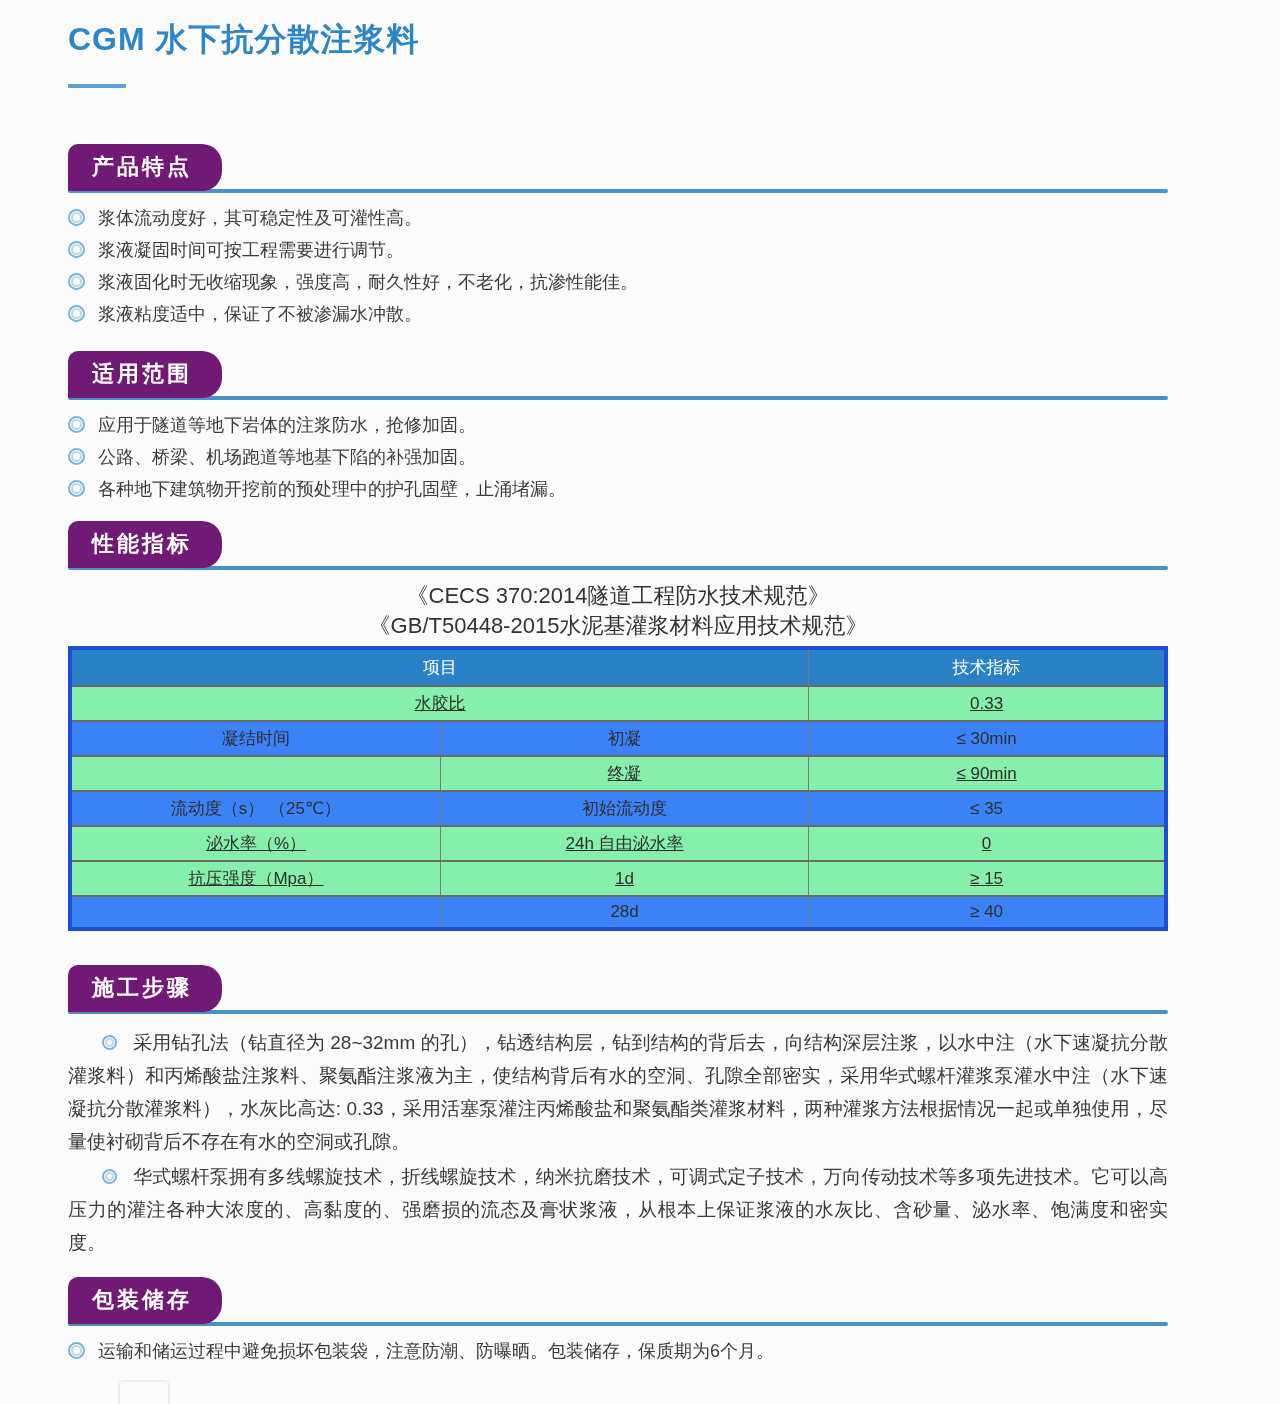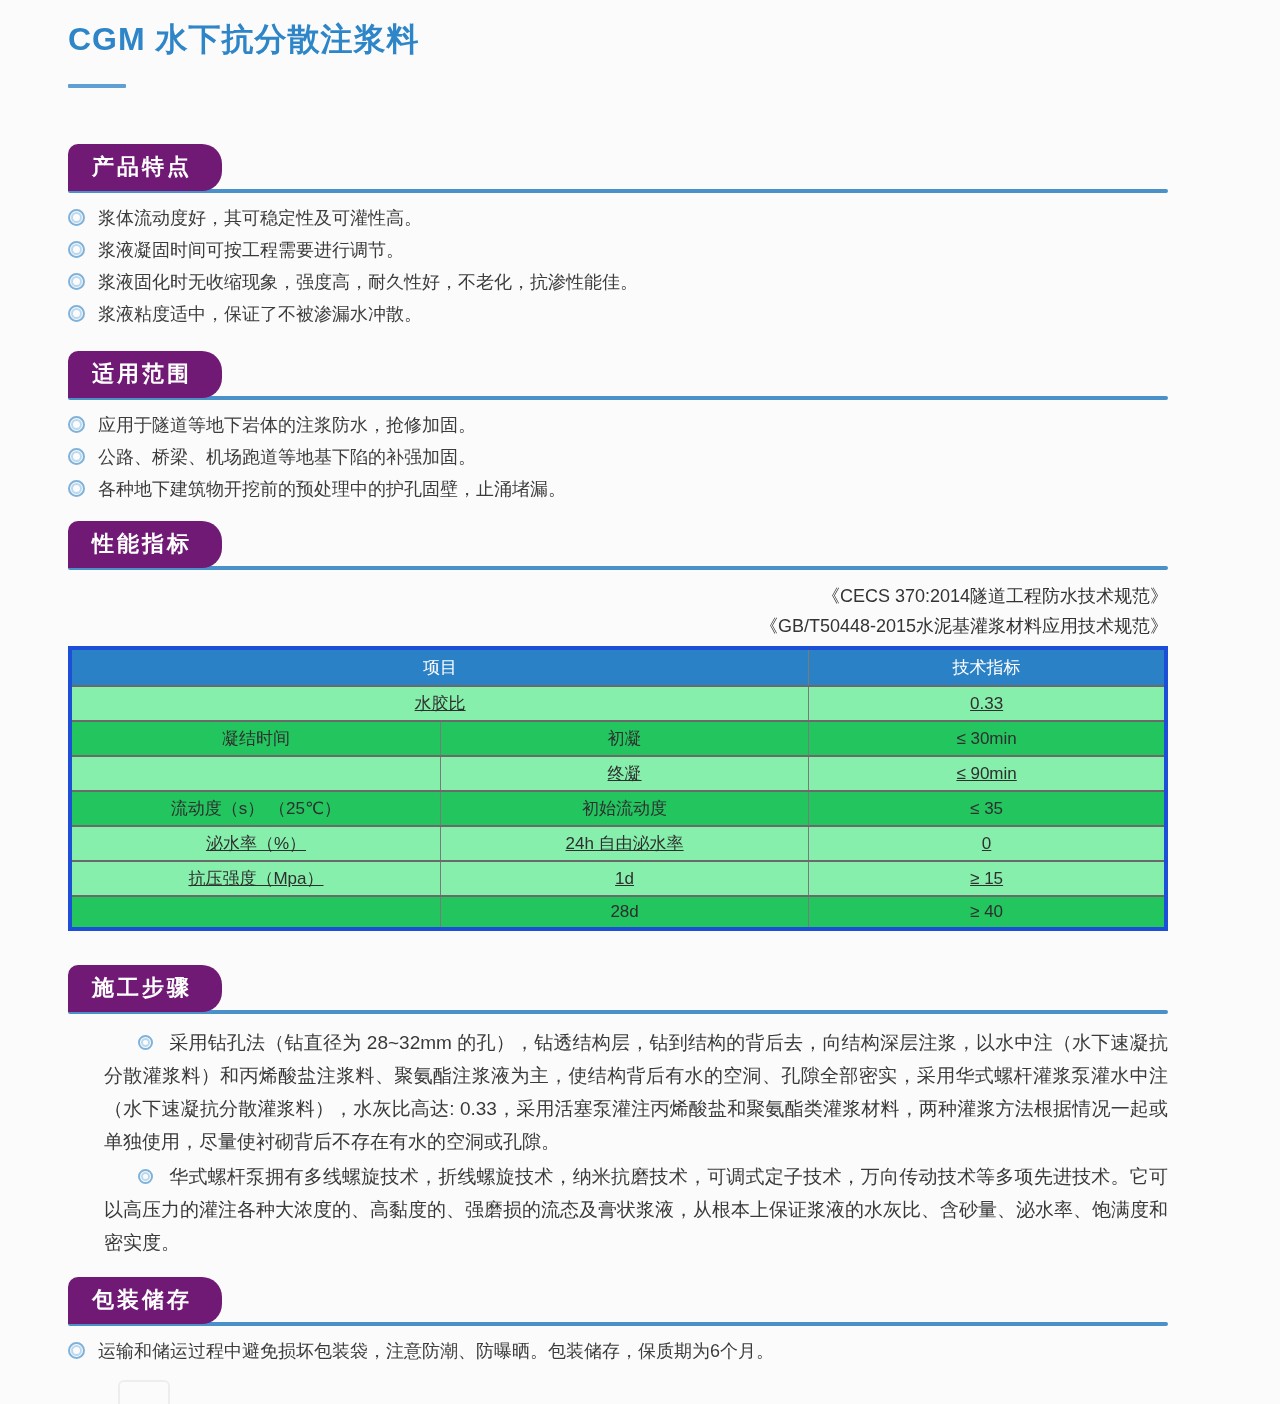--- a/index.html
+++ b/index.html
@@ -38,43 +38,43 @@
   .bullet{
     flex:none;width:13px;height:13px;margin:2px 13px 0 0;
     border:2px solid #7fb2da;border-radius:50%;position:relative;box-sizing:content-box;
   }
   .bullet::after{
     content:"";position:absolute;left:1px;top:1px;right:1px;bottom:1px;
     border:2px solid #bcd8ee;border-radius:50%;
   }
 
   
-  .standards{margin-top:16px;text-align:right;font-size:18px;color:#333;}
+  .standards{margin-top:16px;text-align:center;font-size:22px;color:#333;}
   .standards div{margin-bottom:10px;line-height:20px;}
 
   
   table.perf{
     width:100%;border-collapse:collapse;margin-top:6px;
     font-size:17px;color:#2f2f2f;
     border:4px solid #1d4ed8;
   }
   table.perf td{
     border-top:2px solid #6a6a6a;border-bottom:2px solid #6a6a6a;
     border-left:1px solid #7a7a7a;border-right:1px solid #7a7a7a;
     text-align:center;padding:5px 4px;height:20px;
   }
   table.perf tr.thead td{
     background:#2a81c5;color:#ffffff;font-size:17px;padding:6px 4px;
   }
   table.perf tr.gray td{background:#86efac;text-decoration:underline;}
-  table.perf tr.white td{background:#22c55e;}
+  table.perf tr.white td{background:#3b82f6;}
   .c1{width:33.8%;} .c2{width:33.6%;} .c3{width:32.6%;}
 
   
-  .paras{margin-top:12px;margin-left:36px;}
+  .paras{margin-top:12px;}
   .para{
     margin:0 0 2px 0;font-size:19px;line-height:33px;
     text-align:justify;text-indent:34px;color:#3a3a3a;
   }
   .pbullet{
     display:inline-block;width:11px;height:11px;box-sizing:content-box;
     border:2px solid #7fb2da;border-radius:50%;position:relative;
     margin-right:16px;vertical-align:-1px;
   }
   .pbullet::after{

